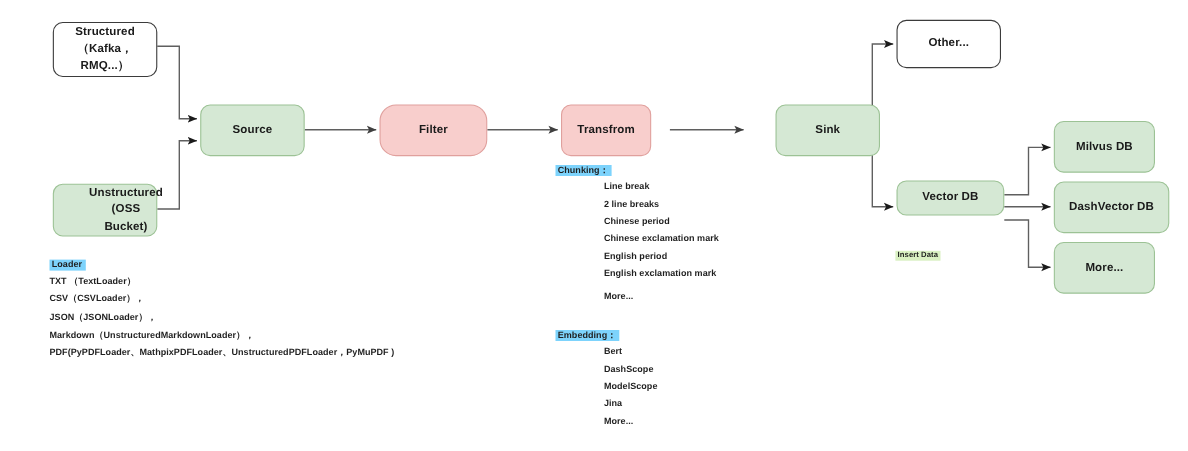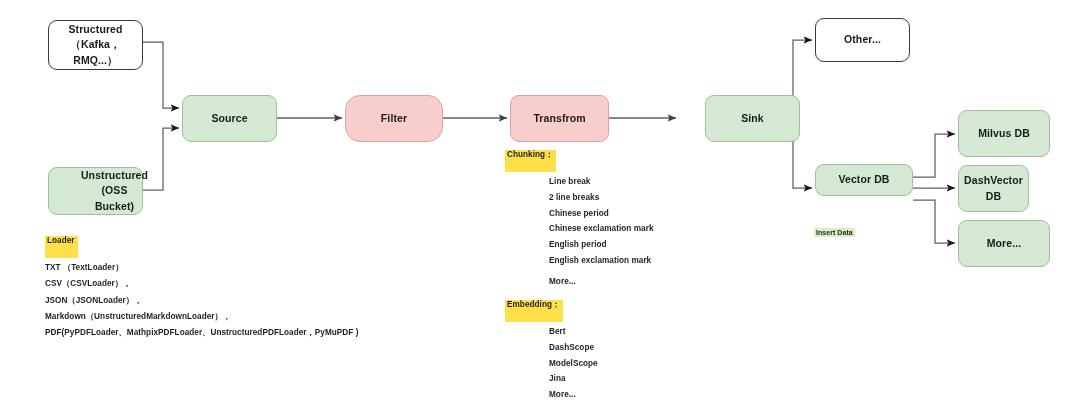--- a/index.html
+++ b/index.html
@@ -13,21 +13,21 @@
         justify-content:center;text-align:center;border-radius:9px;
         font-size:10.5px;color:#1a1a1a;line-height:1.45;letter-spacing:.1px;}
   .node .lbl{display:block;white-space:pre-line;}
 
   .n-green{background:#d5e8d4;border:1.15px solid #9cc295;}
   .n-pink {background:#f8cecc;border:1.15px solid #e0a09d;}
   .n-white{background:#ffffff;border:1.25px solid #3b3b3b;}
 
   .annot{position:absolute;font-size:8.2px;color:#1f1f1f;line-height:1.0;
          letter-spacing:.05px;white-space:nowrap;}
-  .annot .hdr{display:inline-block;background:#fde047;padding:1px 3px 13px 2px;
+  .annot .hdr{display:inline-block;background:#7dd3fc;padding:1px 3px 1px 2px;
               margin-bottom:6px;}
   .annot .row{display:block;margin-bottom:8px;}
   .annot .row:last-child{margin-bottom:0;}
   .annot.tight .row{margin-bottom:7.5px;padding-left:44px;}
   .annot .gap{display:block;height:6px;}
   .tag{position:absolute;font-size:7px;color:#1f1f1f;background:#d9f0c2;
        padding:1px 2px;letter-spacing:.05px;white-space:nowrap;}
 </style>
 </head>
 <body>
@@ -79,41 +79,41 @@
   </div>
 
   <div class="node n-green" style="left:182px;top:95px;width:95px;height:47px;">
     <span class="lbl">Source</span>
   </div>
 
   <div class="node n-pink" style="left:345px;top:95px;width:98px;height:47px;border-radius:15px;">
     <span class="lbl">Filter</span>
   </div>
 
-  <div class="node n-pink" style="left:510px;top:95px;width:99px;height:47px;">
+  <div class="node n-pink" style="left:510px;top:95px;width:82px;height:47px;">
     <span class="lbl">Transfrom</span>
   </div>
 
   <div class="node n-green" style="left:705px;top:95px;width:95px;height:47px;">
     <span class="lbl">Sink</span>
   </div>
 
   <div class="node n-white" style="left:815px;top:18px;width:95px;height:44px;">
     <span class="lbl">Other...</span>
   </div>
 
   <div class="node n-green" style="left:815px;top:164px;width:98px;height:32px;">
     <span class="lbl">Vector DB</span>
   </div>
 
   <div class="node n-green" style="left:958px;top:110px;width:92px;height:47px;">
     <span class="lbl">Milvus DB</span>
   </div>
 
-  <div class="node n-green" style="left:958px;top:165px;width:71px;height:47px;">
+  <div class="node n-green" style="left:958px;top:165px;width:105px;height:47px;">
     <span class="lbl">DashVector DB</span>
   </div>
 
   <div class="node n-green" style="left:958px;top:220px;width:92px;height:47px;">
     <span class="lbl">More...</span>
   </div>
 
   <div class="tag" style="left:814px;top:228px;">
     <span>Insert Data</span>
   </div>

